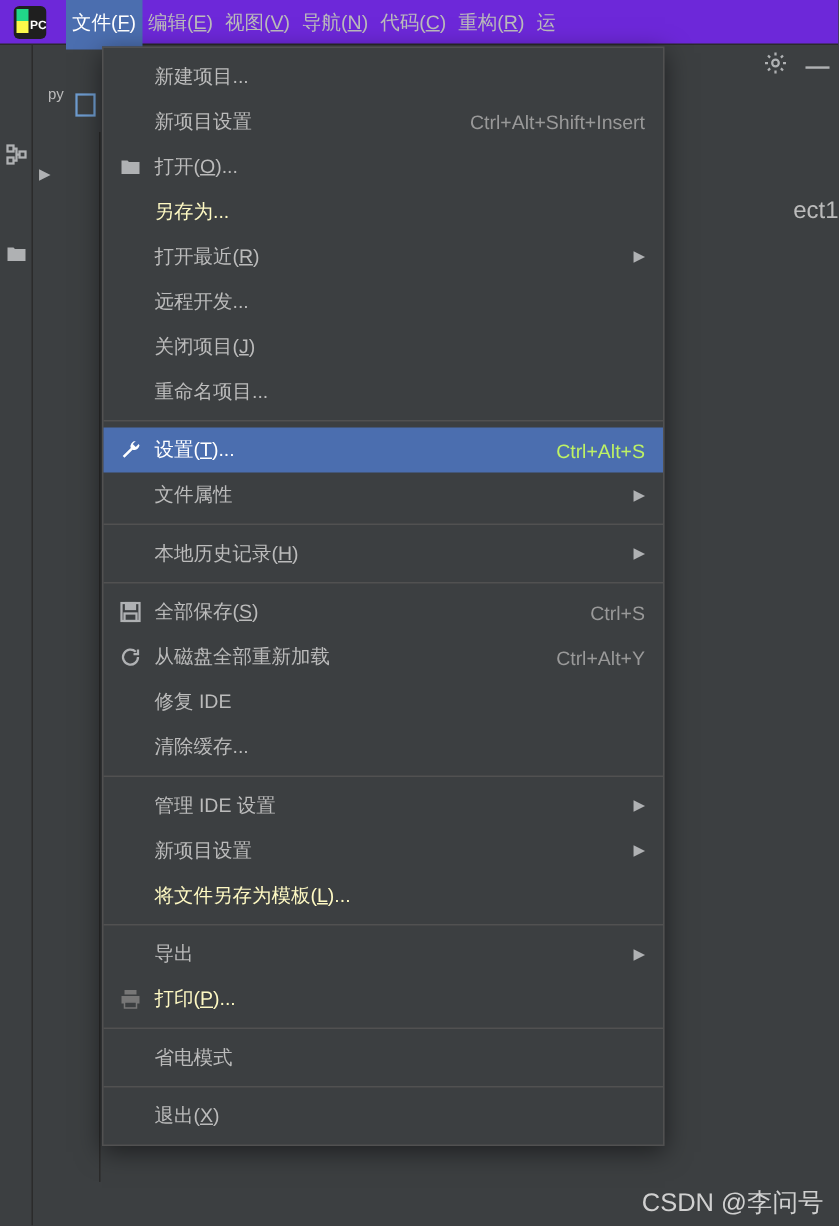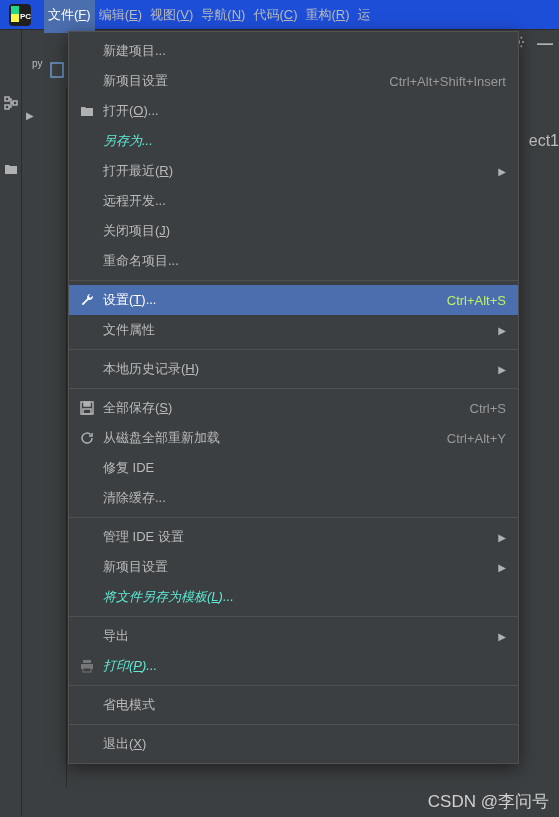--- a/index.html
+++ b/index.html
@@ -9,21 +9,21 @@
       font-family: "Microsoft YaHei", "SimSun", sans-serif;
       font-size: 13px;
       color: #bbbbbb;
       overflow: hidden;
       position: relative;
     }
     .menubar {
       display: flex;
       align-items: center;
       height: 30px;
-      background: #1d4ed8;
+      background: #6d28d9;
       border-bottom: 1px solid #2b2b2b;
       padding-left: 8px;
     }
     .app-logo {
       width: 24px; height: 24px;
       margin-right: 12px;
       position: relative;
       display: flex; align-items: center; justify-content: center;
     }
     .menu-item {
@@ -74,40 +74,40 @@
     .rail-icon {
       position: absolute; left: 2px;
       width: 18px; height: 18px;
       color: #afb1b3;
       display: flex; align-items: center; justify-content: center;
     }
     .rail-chevron { top: 110px; left: 26px; position: absolute; color:#afb1b3; font-size:10px;}
     .dropdown {
       position: absolute;
       left: 68px; top: 31px;
-      width: 451px;
+      width: 375px;
       background: #3c3f41;
       border: 1px solid #515151;
       box-shadow: 0 4px 16px rgba(0,0,0,0.5);
       padding: 4px 0;
     }
     .dd-item {
       display: flex;
       align-items: center;
       height: 30px;
       padding: 0 12px 0 34px;
       position: relative;
       cursor: pointer;
       color: #bbbbbb;
     }
     .dd-item.selected {
       background: #4b6eaf;
       color: #ffffff;
     }
-    .dd-item.disabled { color: #5eead4; cursor: default; font-style: italic; }
+    .dd-item.disabled { color: #fef9c3; cursor: default; }
     .dd-item .label { flex: 1; }
     .dd-item .shortcut { color: #999999; margin-left: 10px; }
     .dd-item.selected .shortcut { color: #bef264; margin-left: 28px; }
     .dd-item .sub-arrow {
       position: absolute; right: 12px;
       font-size: 10px;
       color: #afb1b3;
     }
     .dd-icon {
       position: absolute;

